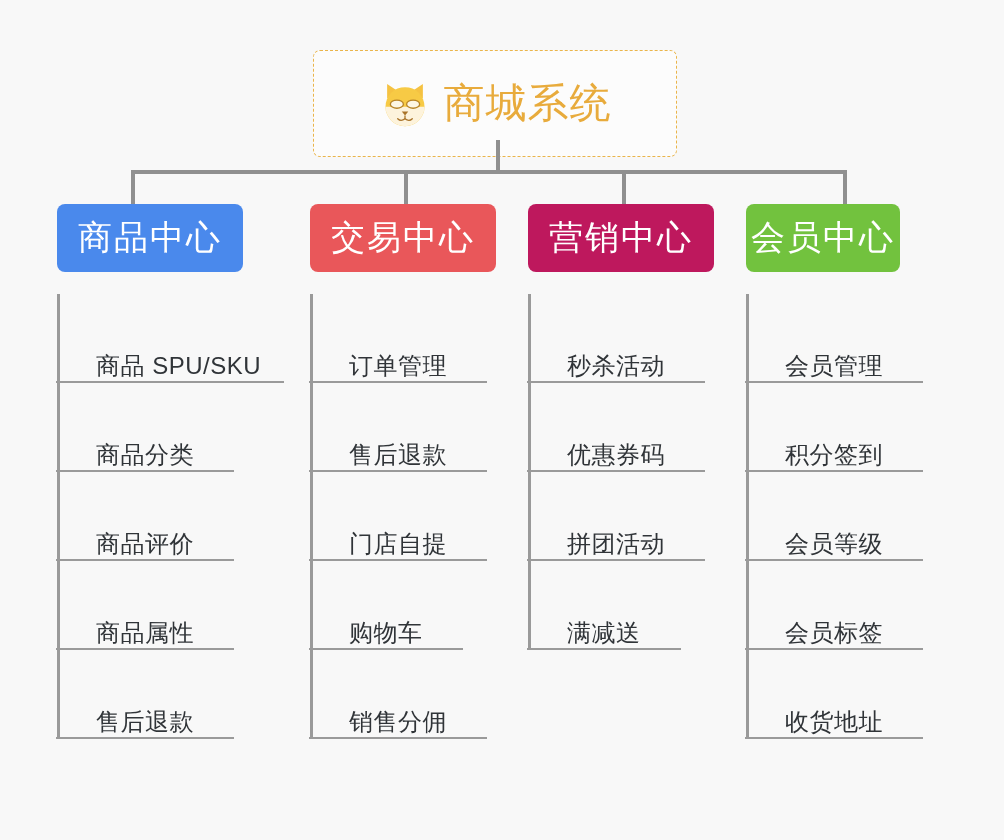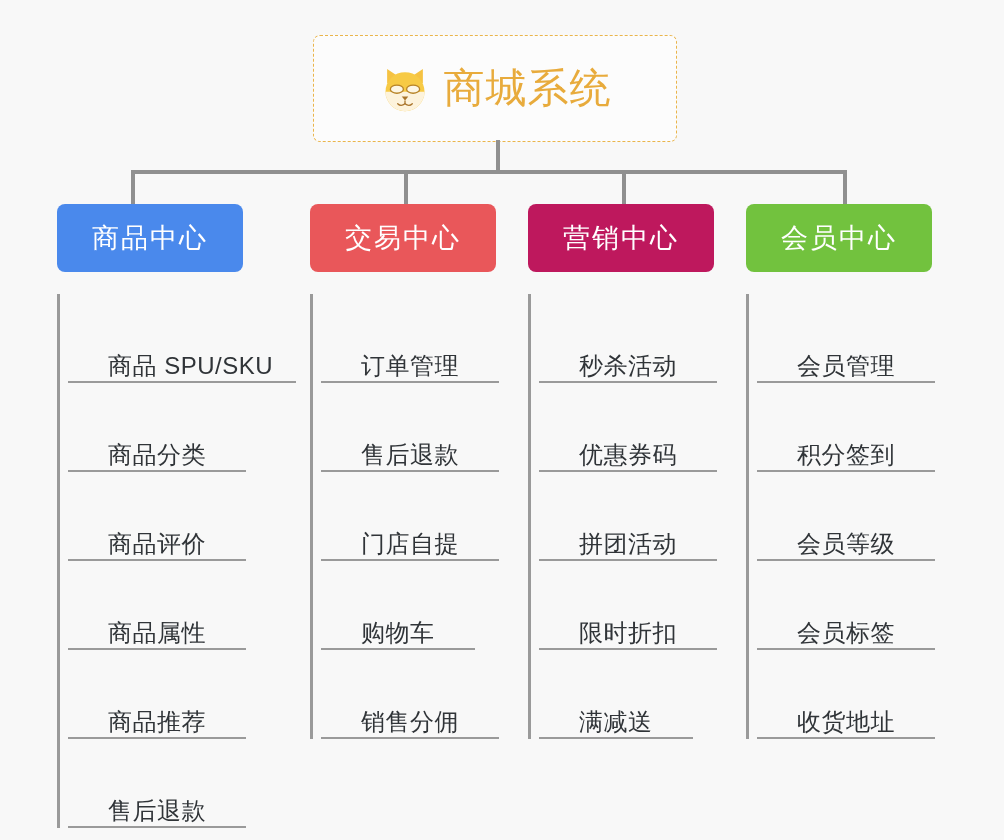--- a/index.html
+++ b/index.html
@@ -16,21 +16,21 @@
   #chart {
     position: relative;
     width: 1004px;
     height: 840px;
   }
 
   
   .root-node {
     position: absolute;
     left: 313px;
-    top: 35px;
+    top: 50px;
     width: 364px;
     height: 107px;
     box-sizing: border-box;
     background: #fcfcfc;
     border: 1px dashed #eab54b;
     border-radius: 7px;
     display: flex;
     align-items: center;
     justify-content: center;
     gap: 13px;
@@ -64,28 +64,28 @@
     top: 204px;
   }
   .cat-header {
     box-sizing: border-box;
     height: 68px;
     border-radius: 8px;
     display: flex;
     align-items: center;
     justify-content: center;
     color: #ffffff;
-    font-size: 27px;
+    font-size: 34px;
     letter-spacing: 2px;
     white-space: nowrap;
   }
   .leaf-list {
     position: relative;
     margin-top: 22px;
-    padding-left: 20px;
+    padding-left: 8px;
     border-left: 3px solid #9a9a9a;
   }
   .leaf-item {
     position: relative;
     height: 89px;
     box-sizing: border-box;
     display: flex;
     align-items: flex-end;
     justify-content: flex-start;
     padding-left: 28px;
@@ -154,24 +154,20 @@
         </div>
         <div class="leaf-item" style="--rule: 166px;">
           <span class="leaf-label">商品评价</span>
           <span style="position: absolute; left: -12px; bottom: 0px; height: 2px; background: rgb(154, 154, 154); width: 178px;"></span>
         </div>
         <div class="leaf-item" style="--rule: 166px;">
           <span class="leaf-label">商品属性</span>
           <span style="position: absolute; left: -12px; bottom: 0px; height: 2px; background: rgb(154, 154, 154); width: 178px;"></span>
         </div>
         <div class="leaf-item" style="--rule: 166px;">
-          <span class="leaf-label">商品推荐</span>
-          <span style="position: absolute; left: -12px; bottom: 0px; height: 2px; background: rgb(154, 154, 154); width: 178px;"></span>
-        </div>
-        <div class="leaf-item" style="--rule: 166px;">
           <span class="leaf-label">售后退款</span>
           <span style="position: absolute; left: -12px; bottom: 0px; height: 2px; background: rgb(154, 154, 154); width: 178px;"></span>
         </div>
       </div>
     </div>
     <div class="column" style="left: 310px;">
       <div class="cat-header" style="background: rgb(233, 87, 90); width: 186px;">
         <span>交易中心</span>
       </div>
       <div class="leaf-list">
@@ -207,32 +203,28 @@
           <span style="position: absolute; left: -12px; bottom: 0px; height: 2px; background: rgb(154, 154, 154); width: 178px;"></span>
         </div>
         <div class="leaf-item" style="--rule: 166px;">
           <span class="leaf-label">优惠券码</span>
           <span style="position: absolute; left: -12px; bottom: 0px; height: 2px; background: rgb(154, 154, 154); width: 178px;"></span>
         </div>
         <div class="leaf-item" style="--rule: 166px;">
           <span class="leaf-label">拼团活动</span>
           <span style="position: absolute; left: -12px; bottom: 0px; height: 2px; background: rgb(154, 154, 154); width: 178px;"></span>
         </div>
-        <div class="leaf-item" style="--rule: 166px;">
-          <span class="leaf-label">限时折扣</span>
-          <span style="position: absolute; left: -12px; bottom: 0px; height: 2px; background: rgb(154, 154, 154); width: 178px;"></span>
-        </div>
         <div class="leaf-item" style="--rule: 142px;">
           <span class="leaf-label">满减送</span>
           <span style="position: absolute; left: -12px; bottom: 0px; height: 2px; background: rgb(154, 154, 154); width: 154px;"></span>
         </div>
       </div>
     </div>
     <div class="column" style="left: 746px;">
-      <div class="cat-header" style="background: rgb(114, 194, 62); width: 186px;">
+      <div class="cat-header" style="background: rgb(114, 194, 62); width: 154px;">
         <span>会员中心</span>
       </div>
       <div class="leaf-list">
         <div class="leaf-item" style="--rule: 166px;">
           <span class="leaf-label">会员管理</span>
           <span style="position: absolute; left: -12px; bottom: 0px; height: 2px; background: rgb(154, 154, 154); width: 178px;"></span>
         </div>
         <div class="leaf-item" style="--rule: 166px;">
           <span class="leaf-label">积分签到</span>
           <span style="position: absolute; left: -12px; bottom: 0px; height: 2px; background: rgb(154, 154, 154); width: 178px;"></span>

